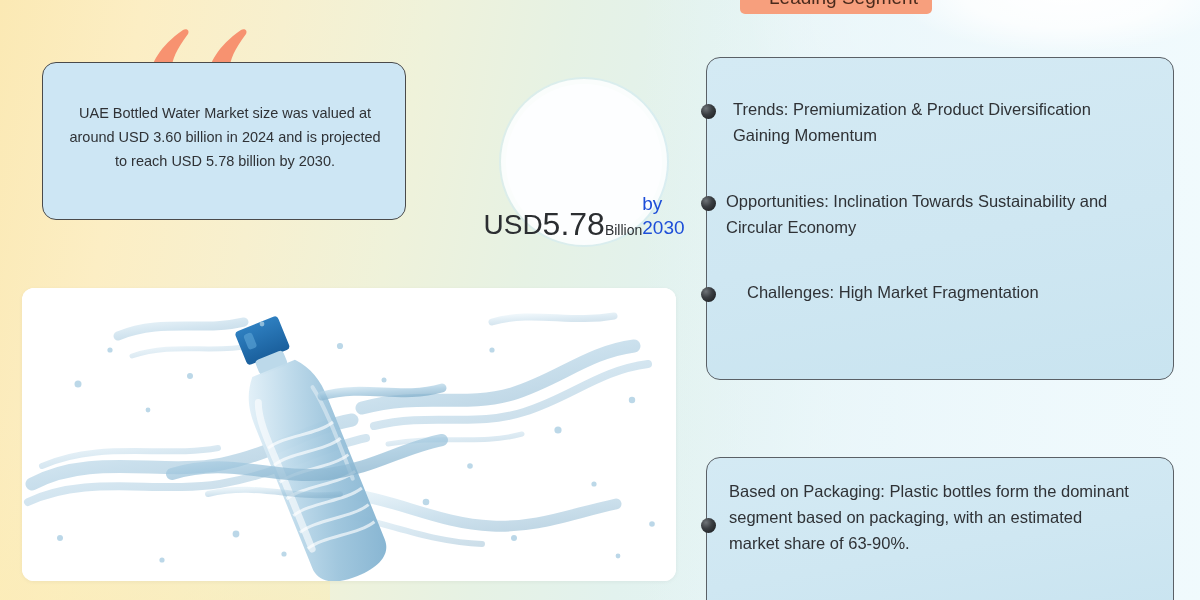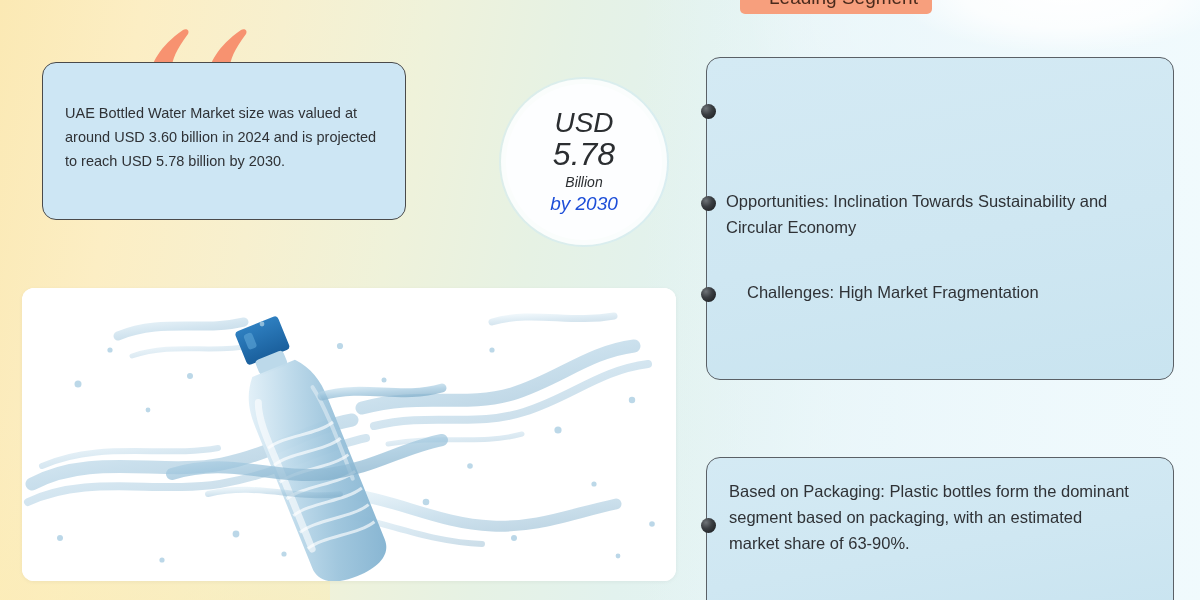--- a/index.html
+++ b/index.html
@@ -83,20 +83,21 @@
     position: absolute;
     left: 42px;
     top: 62px;
     width: 364px;
     height: 158px;
     background: #cde6f4;
     border: 1.6px solid #4a4a4a;
     border-radius: 14px;
     box-sizing: border-box;
     z-index: 5;
+    text-align: center;
   }
   .summary-text {
     position: absolute;
     left: 22px;
     top: 38px;
     width: 320px;
     font-size: 14.5px;
     line-height: 24px;
     color: #2f3236;
   }
@@ -113,25 +114,24 @@
   }
   .value-circle {
     position: absolute;
     left: 506px;
     top: 84px;
     width: 156px;
     height: 156px;
     border-radius: 50%;
     background: #fdfeff;
     display: flex;
-    flex-direction: column;
-    align-items: center;
+    flex-direction: row;
+    align-items: flex-end;
     justify-content: center;
     box-shadow: 0 0 0 5px rgba(255,255,255,0.85);
-    font-style: italic;
   }
   .vc-currency {
     font-size: 28px;
     color: #2b2e31;
     line-height: 30px;
   }
   .vc-number {
     font-size: 32px;
     color: #2b2e31;
     line-height: 32px;
@@ -342,20 +342,21 @@
         <circle cx="596" cy="268" r="2.4"></circle>
           <circle cx="140" cy="272" r="2.6"></circle>
       </g>
     </svg>
   </div>
 
   <div class="panel" id="panel-key-highlight"></div>
   <div class="panel-title" id="title-key-highlight">Key Highlight</div>
 
   <div class="bullet-dot" id="bullet-dot-1"></div>
+  <div class="bullet-text" id="bullet-text-1">Trends: Premiumization &amp; Product Diversification Gaining Momentum</div>
 
   <div class="bullet-dot" id="bullet-dot-2"></div>
   <div class="bullet-text" id="bullet-text-2">Opportunities: Inclination Towards Sustainability and Circular Economy</div>
 
   <div class="bullet-dot" id="bullet-dot-3"></div>
   <div class="bullet-text" id="bullet-text-3">Challenges: High Market Fragmentation</div>
 
   <div class="panel" id="panel-leading-segment"></div>
   <div class="panel-title" id="title-leading-segment">Leading Segment</div>
 

